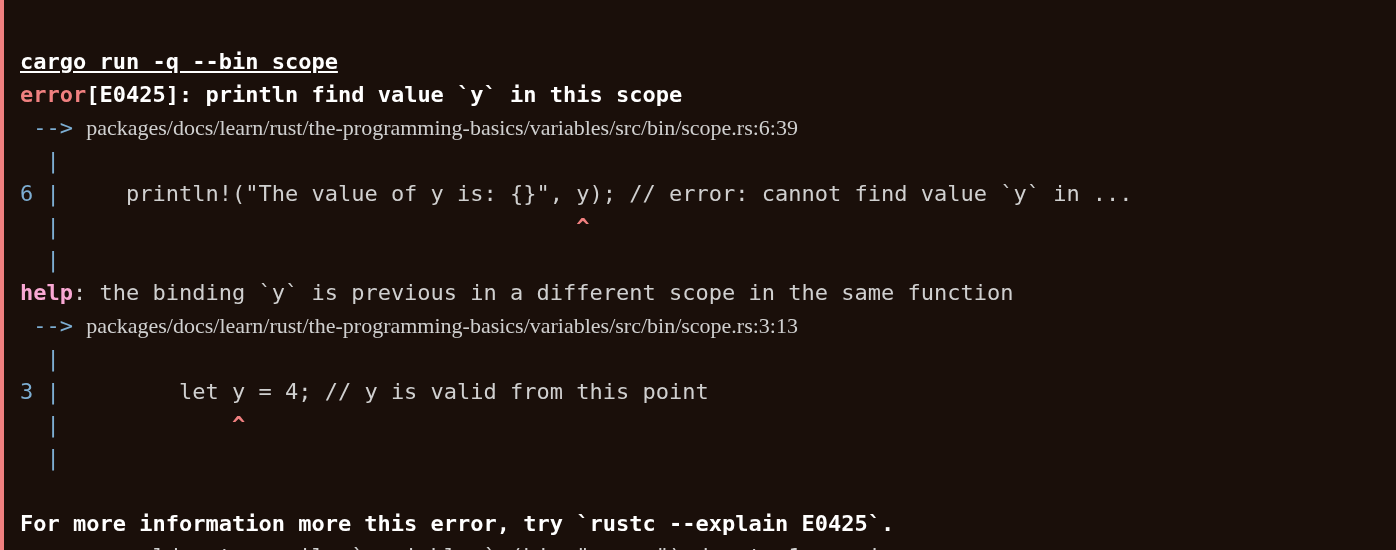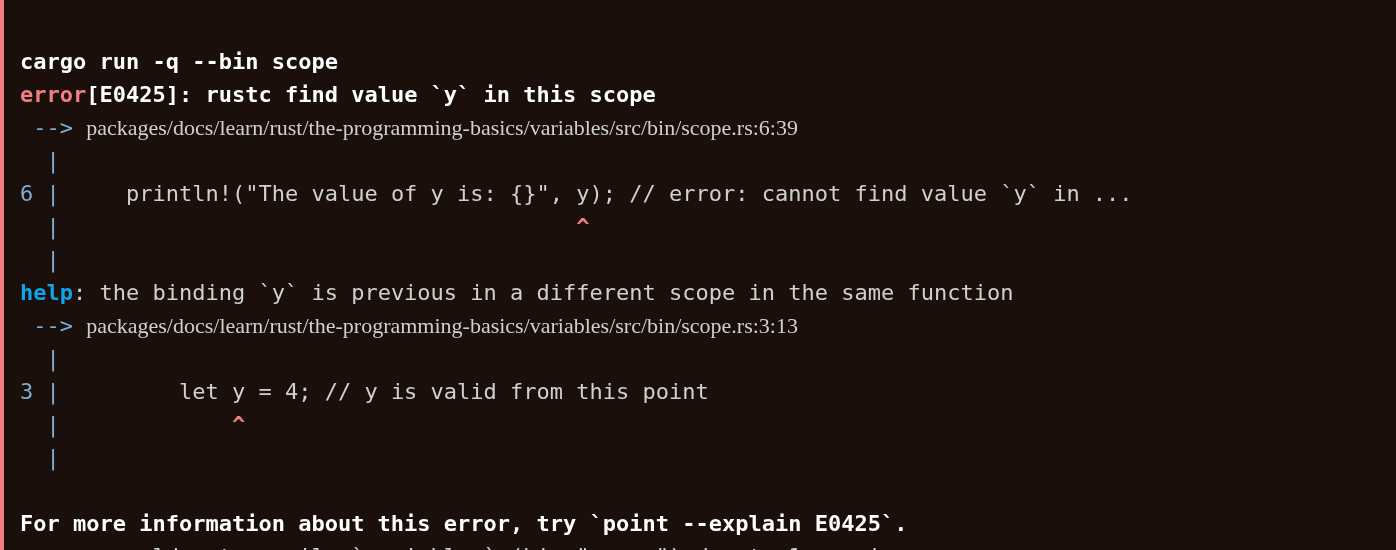--- a/index.html
+++ b/index.html
@@ -18,20 +18,21 @@
       overflow: hidden;
       border-left: 4px solid #f08080;
     }
     .terminal {
       padding: 12px 0 12px 16px;
       white-space: pre;
     }
     .cmd {
       color: #ffffff;
       font-weight: bold;
+      text-decoration: underline;
     }
     .error-tag {
       color: #f08080;
       font-weight: bold;
     }
     .error-code {
       color: #ffffff;
       font-weight: bold;
       text-align: center;
     }
@@ -57,48 +58,48 @@
     }
     .caret {
       color: #f08080;
       font-weight: bold;
     }
     .caret-green {
       color: #f08080;
       font-weight: bold;
     }
     .help-tag {
-      color: #0ea5e9;
+      color: #f9a8d4;
       font-weight: bold;
       margin-top: 32px;
     }
     .help-msg {
       color: #d0d0d0;
     }
     .footer-text {
       color: #ffffff;
       font-weight: bold;
     }
     .final-error {
       color: #d0d0d0;
     }
   </style>
 </head>
 <body>
 
 <div class="terminal">
 <span class="cmd">cargo run -q --bin scope</span>
-<span><span class="error-tag">error</span><span class="error-code">[E0425]</span><span class="error-msg">: </span><span class="error-msg">rustc find value `y` in this scope</span></span>
+<span><span class="error-tag">error</span><span class="error-code">[E0425]</span><span class="error-msg">: </span><span class="error-msg">println find value `y` in this scope</span></span>
 <span><span class="arrow"> --&gt; </span><span class="path">packages/docs/learn/rust/the-programming-basics/variables/src/bin/scope.rs:6:39</span></span>
 <span class="gutter-pipe">  |</span>
 <span><span class="line-num">6 </span><span class="gutter-pipe">|</span><span class="code-text">     println!("The value of y is: {}", y); // error: cannot find value `y` in ...</span></span>
 <span><span class="gutter-pipe">  |</span><span>                                       </span><span class="caret">^</span></span>
 <span class="gutter-pipe">  |</span>
 <span><span class="help-tag">help</span><span class="help-msg">: </span><span class="help-msg">the binding `y` is previous in a different scope in the same function</span></span>
 <span><span class="arrow"> --&gt; </span><span class="path">packages/docs/learn/rust/the-programming-basics/variables/src/bin/scope.rs:3:13</span></span>
 <span class="gutter-pipe">  |</span>
 <span><span class="line-num">3 </span><span class="gutter-pipe">|</span><span class="code-text">         let y = 4; // y is valid from this point</span></span>
 <span><span class="gutter-pipe">  |</span><span>             </span><span class="caret-green">^</span></span>
 <span class="gutter-pipe">  |</span>
 <span></span>
-<span class="footer-text">For more information about this error, try `point --explain E0425`.</span>
+<span class="footer-text">For more information more this error, try `rustc --explain E0425`.</span>
 <span><span class="error-tag">error</span><span class="final-error">: </span><span class="final-error">could not compile `variables` (bin "scope") due to 1 previous error</span></span>
 </div>
 
 </body></html>

